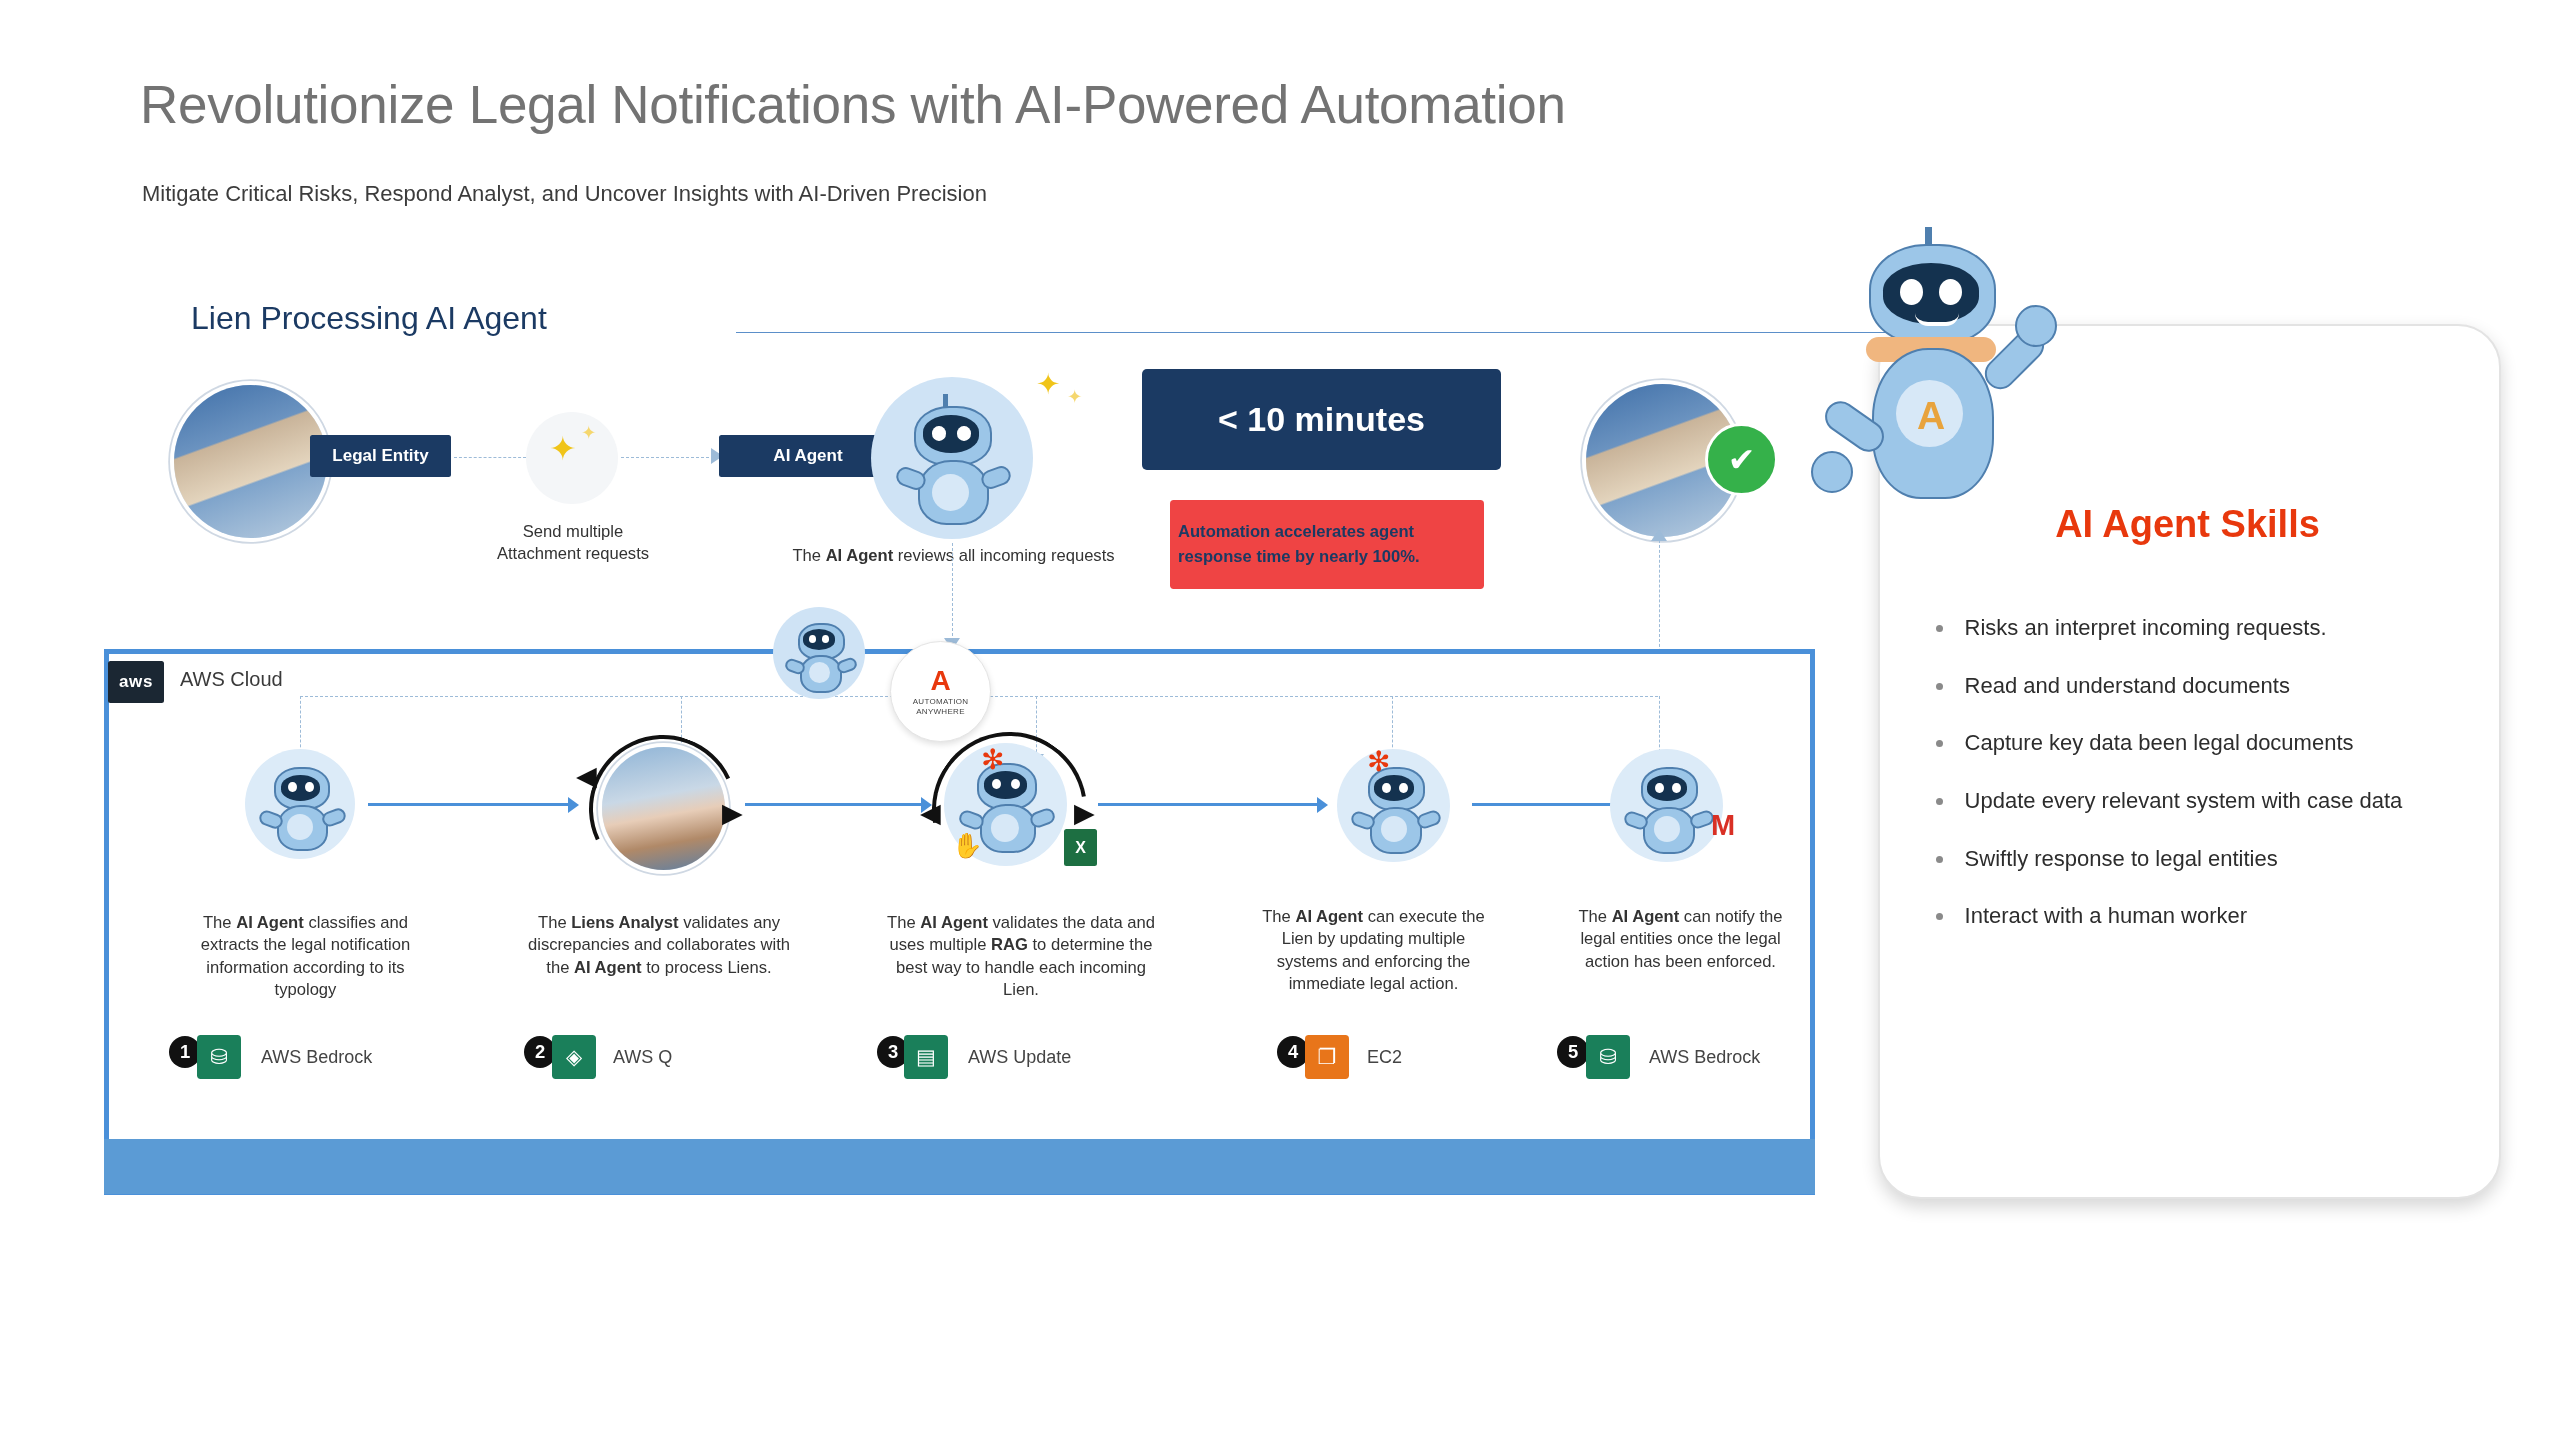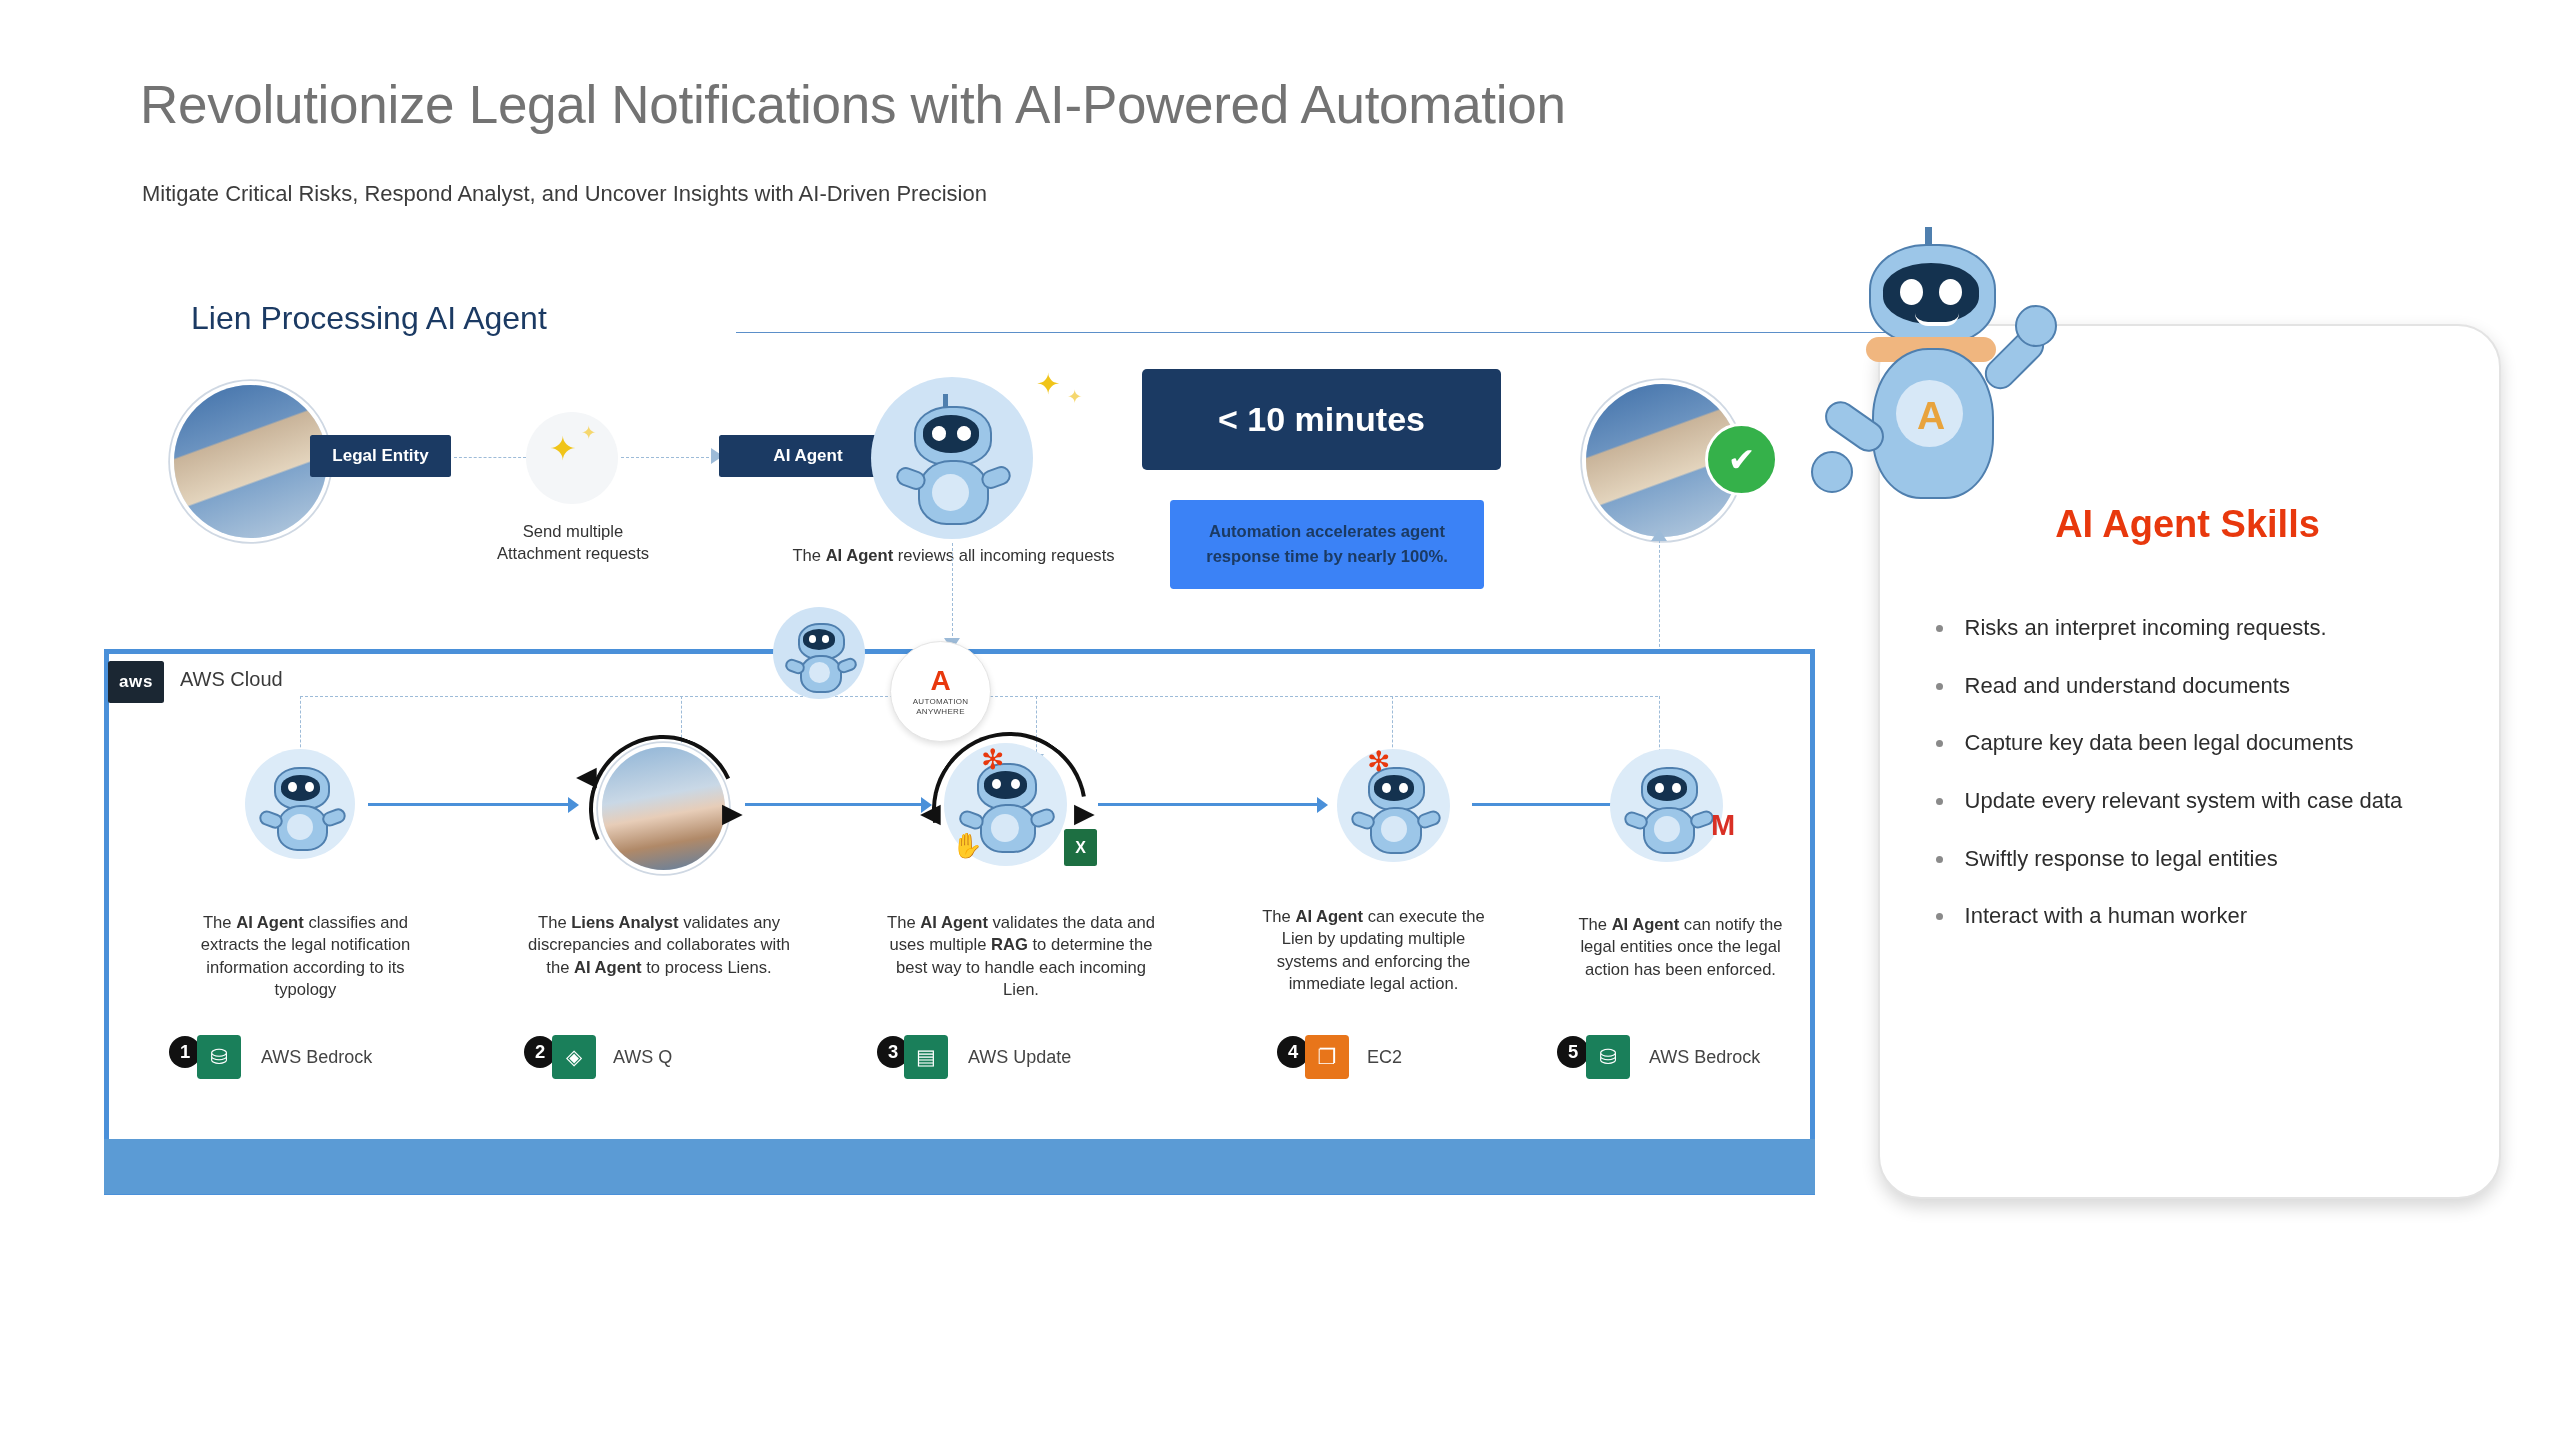--- a/index.html
+++ b/index.html
@@ -161,31 +161,31 @@
     font-size: 34px;
     font-weight: bold;
     display: flex;
     align-items: center;
     justify-content: center;
   }
   #minutes-note {
     position: absolute;
     left: 1170px; top: 500px;
     width: 314px; height: 89px;
-    background: #3b82f6;
+    background: #ef4444;
     border-radius: 3.7px;
     color: #1b3a63;
     font-size: 16.6px;
     font-weight: bold;
     line-height: 1.45;
     display: flex;
     align-items: center;
     justify-content: center;
-    text-align: center;
-    padding: 0 17px;
+    text-align: left;
+    padding: 0 8px;
     box-sizing: border-box;
   }
 
   
   #aws-cloud {
     position: absolute;
     left: 104px; top: 649px;
     width: 1711px; height: 546px;
     border: 5.5px solid #4a90d9;
     background: #ffffff;
@@ -561,21 +561,21 @@
     <div class="face" style="left:37px;top:26px;width:40px;height:26px;"></div>
     <div class="eye" style="left:45px;top:34px;width:8.6px;height:9.8px;"></div>
     <div class="eye" style="left:62px;top:34px;width:8.6px;height:9.8px;"></div>
     <div class="body" style="left:33px;top:58px;width:48px;height:43px;"></div>
     <div class="belly" style="left:44px;top:67px;width:26px;height:26px;"></div>
     <div class="arm" style="left:13.5px;top:64px;width:20px;height:11px;transform:rotate(20deg);"></div>
     <div class="arm" style="left:80px;top:63px;width:20px;height:11px;transform:rotate(-20deg);"></div>
   </div>
 </div>
 <div class="gmail-badge" style="left:1711px;top:809px;">M</div>
-<div class="abs cap" style="left:1564px;top:906px;width:233px;margin-top:8px;">
+<div class="abs cap" style="left:1564px;top:906px;width:233px;">
   The <b>AI Agent</b> can notify the legal entities once the legal action has been enforced.
 </div>
 <div class="step-badge" style="left:1557px;top:1036px;">5</div>
 <div class="svc-icon" style="left:1586px;top:1035px;background:#1a7f5a;">
   <span>⛁</span>
 </div>
 <div class="svc-label" style="left:1649px;top:1047px;">AWS Bedrock</div>
 
 <div id="skills-panel"></div>
 <div id="skills-title">AI Agent Skills</div>

